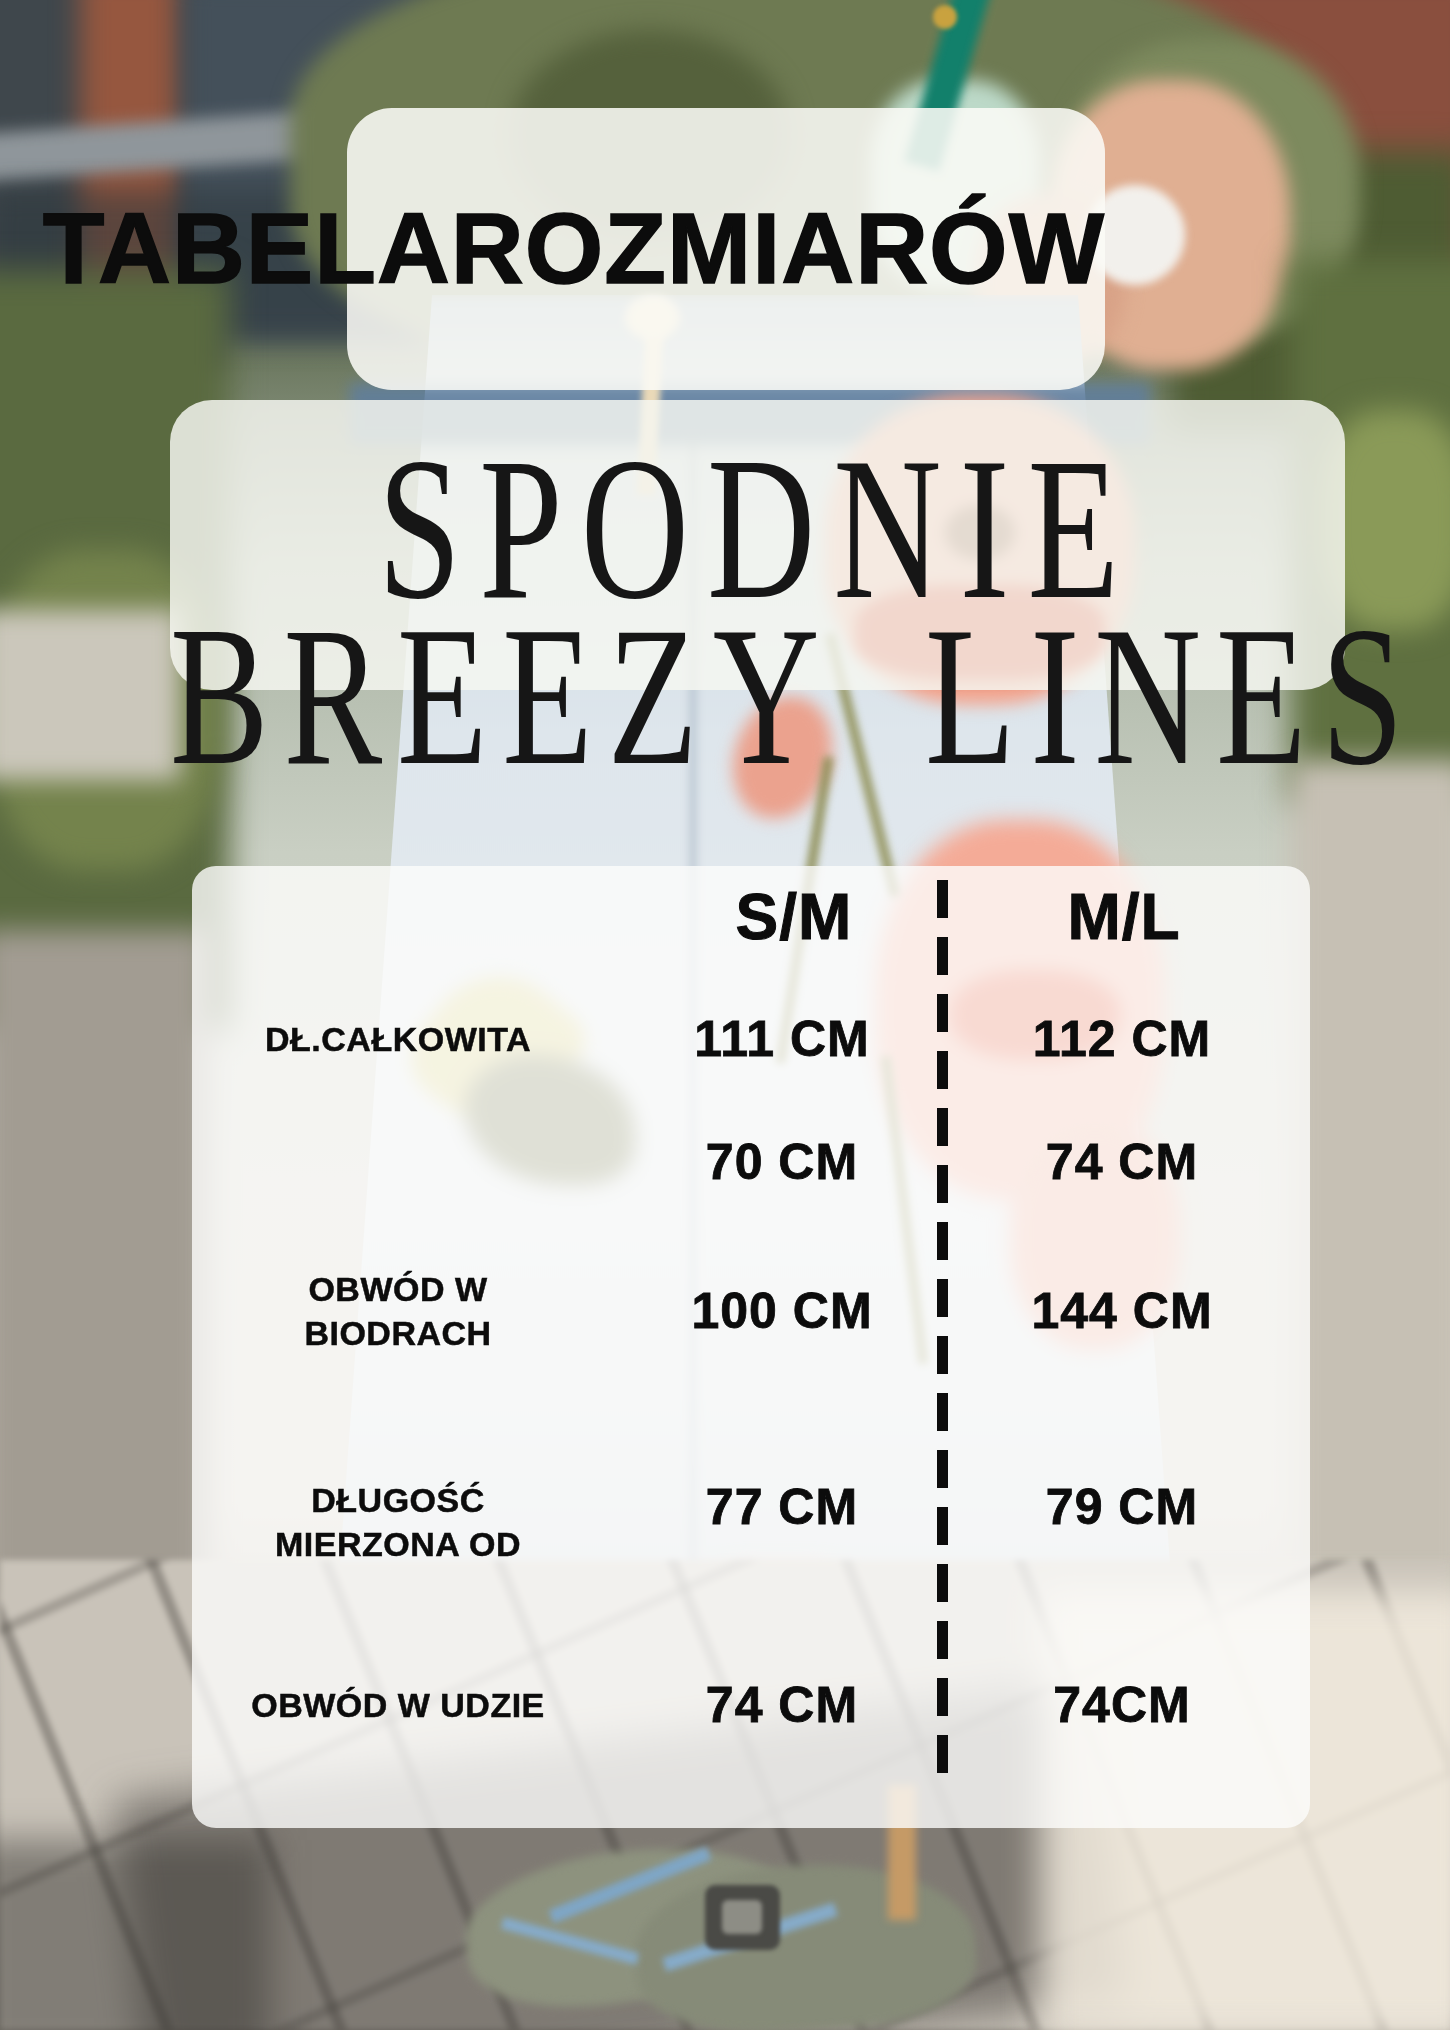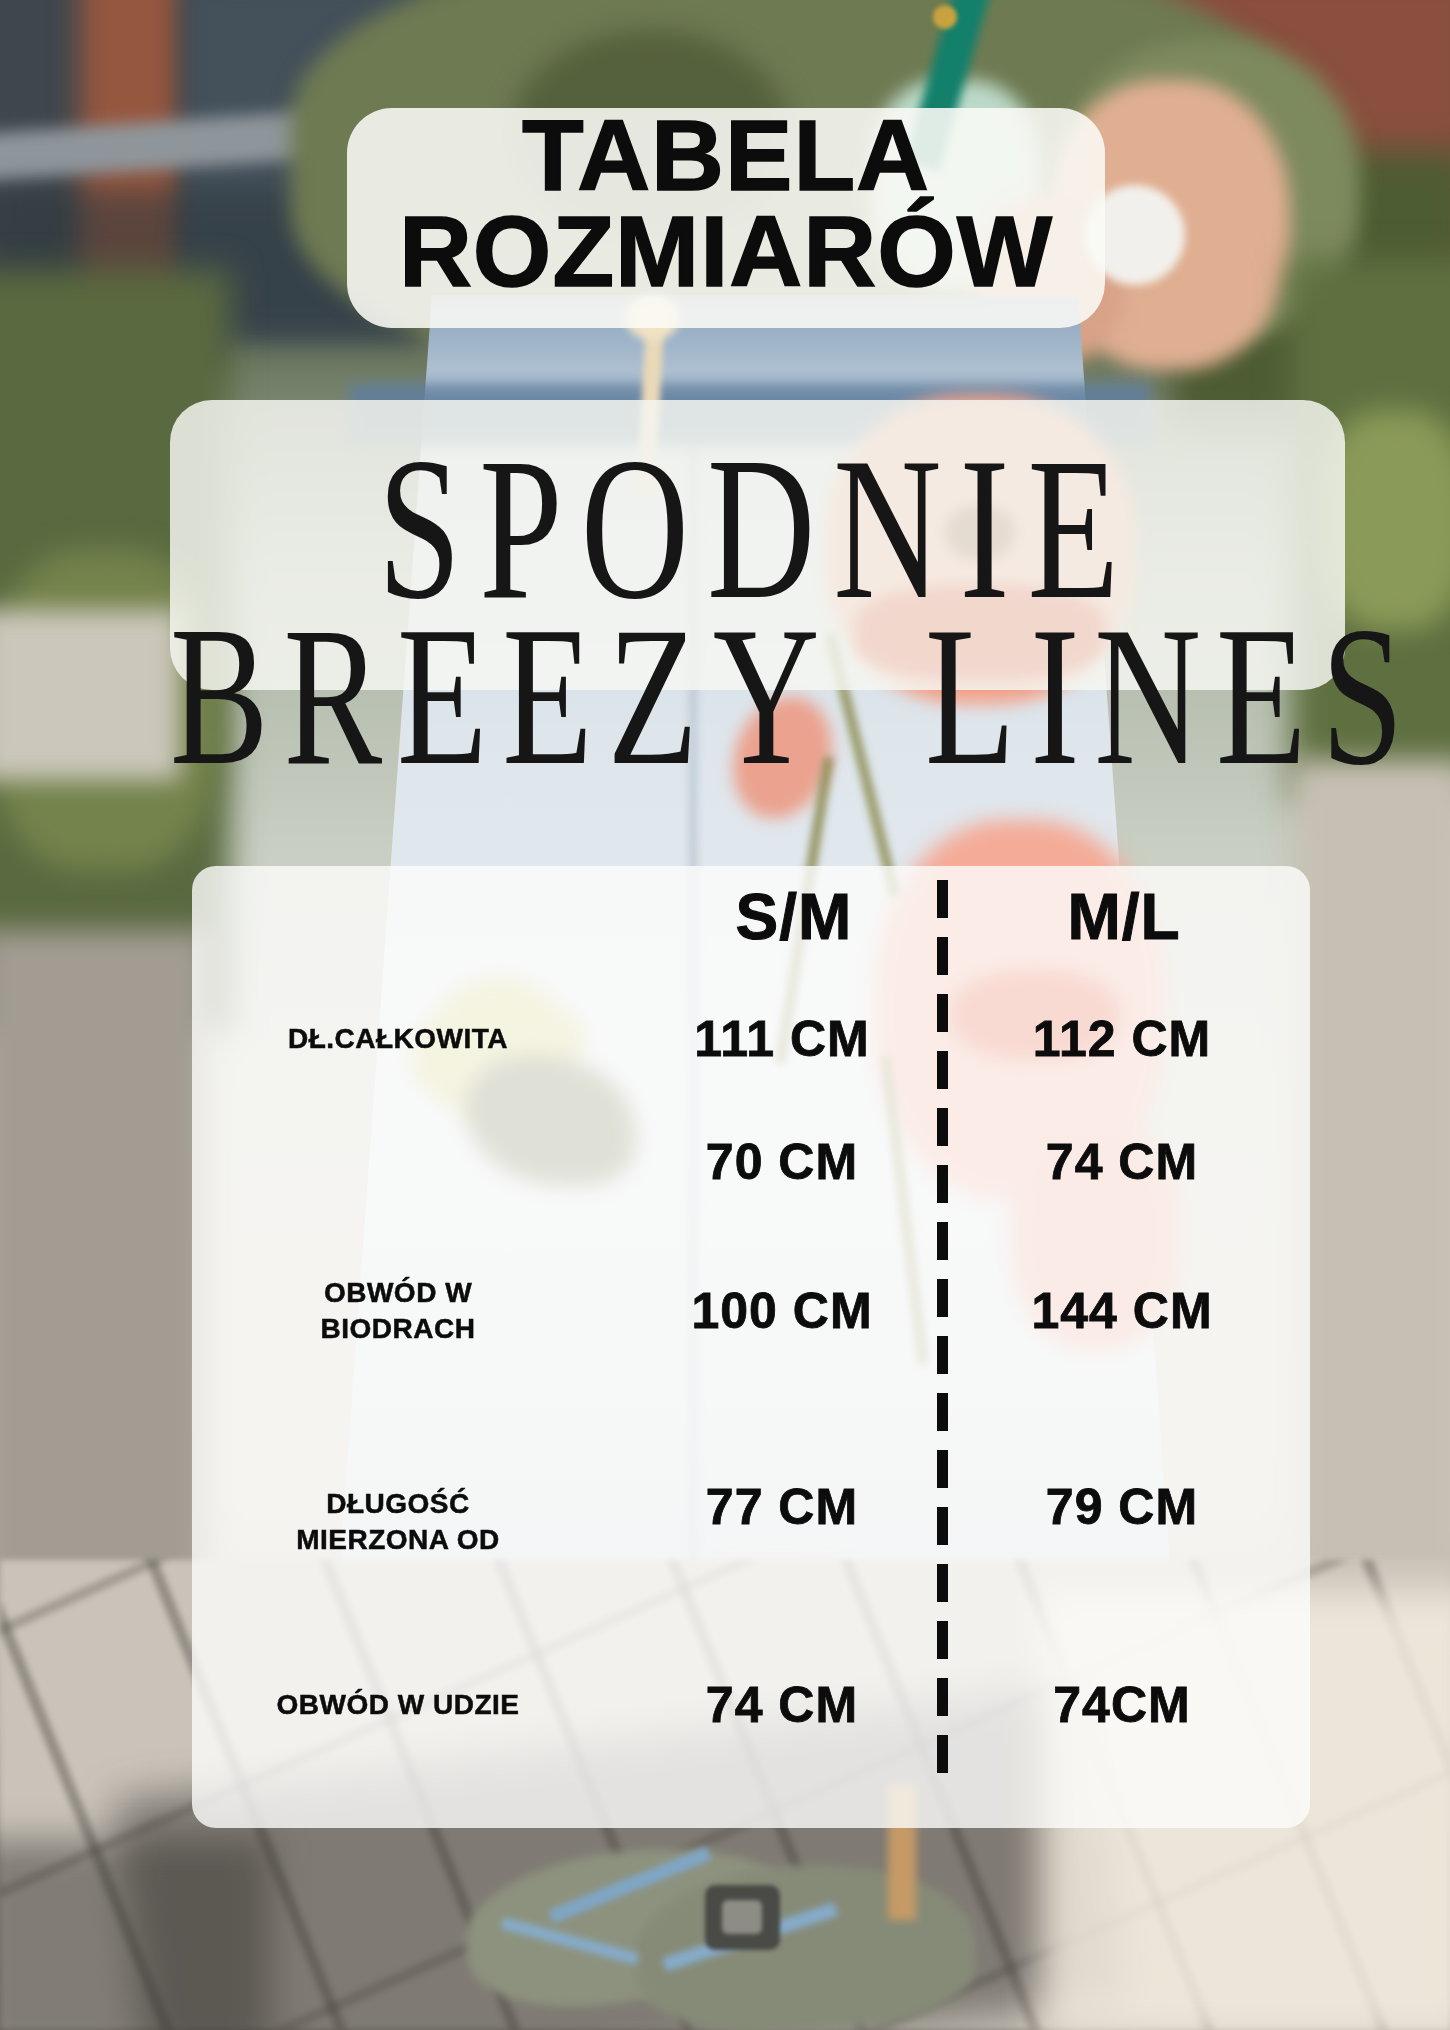--- a/index.html
+++ b/index.html
@@ -63,39 +63,39 @@
   .shoeL{left:465px;top:1850px;width:340px;height:150px;background:#8d927e;border-radius:50% 60% 40% 45%;transform:rotate(-8deg);filter:blur(5px);}
   .shoeR{left:635px;top:1865px;width:340px;height:165px;background:#868b78;border-radius:55% 60% 40% 45%;transform:rotate(-4deg);filter:blur(5px);}
   .trim1{left:545px;top:1878px;width:170px;height:14px;background:#7fa6c6;transform:rotate(-22deg);filter:blur(3px);}
   .trim2{left:660px;top:1930px;width:180px;height:14px;background:#86abc9;transform:rotate(-18deg);filter:blur(3px);}
   .trim3{left:500px;top:1935px;width:140px;height:12px;background:#86abc9;transform:rotate(15deg);filter:blur(3px);}
   .buckle{left:705px;top:1885px;width:75px;height:65px;background:#4a4a46;border-radius:10px;filter:blur(2px);}
   .buckle-in{left:722px;top:1900px;width:40px;height:34px;background:#8d8d85;border-radius:6px;filter:blur(2px);}
   .heel-stick{left:888px;top:1785px;width:28px;height:135px;background:#c59a66;filter:blur(4px);}
   
   .panel{position:absolute;z-index:10;}
-  .top-box{left:347px;top:108px;width:758px;height:220px;border-radius:45px;
-           background:rgba(250,250,246,0.88);display:flex;flex-direction:column;
-           align-items:center;justify-content:flex-start;}
+  .top-box{left:347px;top:108px;width:758px;height:282px;border-radius:45px;
+           background:rgba(250,250,246,0.88);display:flex;flex-direction:row;
+           align-items:center;justify-content:flex-end;}
   .top-box .h1{font-size:101px;font-weight:bold;color:var(--ink);line-height:0.95;
                letter-spacing:1px;-webkit-text-stroke:1.5px var(--ink);white-space:nowrap;}
   .name-box{left:170px;top:400px;width:1175px;height:290px;border-radius:42px;
             background:rgba(246,247,241,0.84);}
   .serif-line{position:absolute;left:0;right:0;text-align:center;
               font-family:"Liberation Serif","DejaVu Serif",serif;font-weight:400;
               color:#161616;white-space:nowrap;}
   .serif-1{top:128px;font-size:150px;letter-spacing:0.12em;transform:translateY(-50%) scaleY(1.35);}
   .serif-2{top:295px;font-size:148px;letter-spacing:0.10em;word-spacing:0.30em;transform:translateY(-50%) scaleY(1.35);}
   .table-box{left:192px;top:866px;width:1118px;height:962px;border-radius:24px;
              background:rgba(253,253,251,0.80);}
   .dash-line{position:absolute;left:745px;top:14px;width:11px;height:906px;
              background:repeating-linear-gradient(180deg,var(--ink) 0 38px,transparent 38px 57px);}
   .trow{position:absolute;left:0;width:100%;transform:translateY(-50%);}
   .cell{position:absolute;text-align:center;color:var(--ink);transform:translateY(-50%);top:50%;}
-  .lbl{left:16px;width:380px;font-size:28px;font-weight:bold;letter-spacing:0.5px;
+  .lbl{left:16px;width:380px;font-size:34px;font-weight:bold;letter-spacing:0.5px;
        -webkit-text-stroke:0.5px var(--ink);line-height:1.3;}
   .lbl div{white-space:nowrap;}
   .val-sm{left:440px;width:300px;font-size:50px;font-weight:bold;letter-spacing:1px;
           -webkit-text-stroke:0.8px var(--ink);white-space:nowrap;}
   .val-ml{left:770px;width:320px;font-size:50px;font-weight:bold;letter-spacing:1px;
           -webkit-text-stroke:0.8px var(--ink);white-space:nowrap;}
   .hdr{font-size:64px;font-weight:bold;-webkit-text-stroke:1px var(--ink);}
   .hdr.val-sm{left:452px;width:300px;}
   .hdr.val-ml{left:782px;width:300px;}
   .r1{top:173px;} .r2{top:296px;} .r3{top:445px;} .r4{top:641px;} .r5{top:839px;} .rh{top:51px;}

